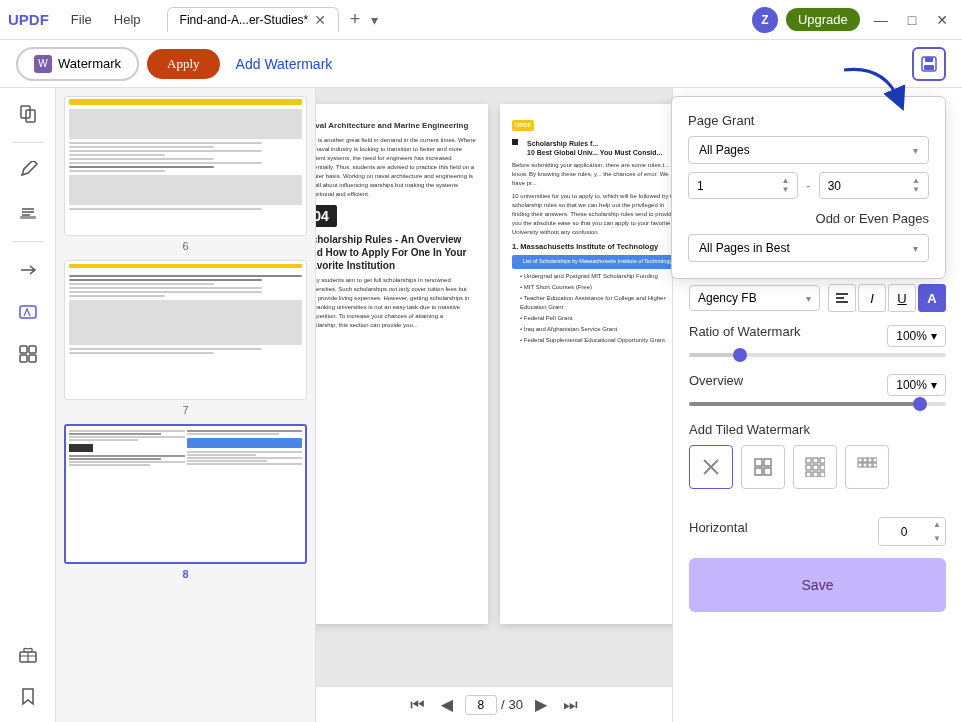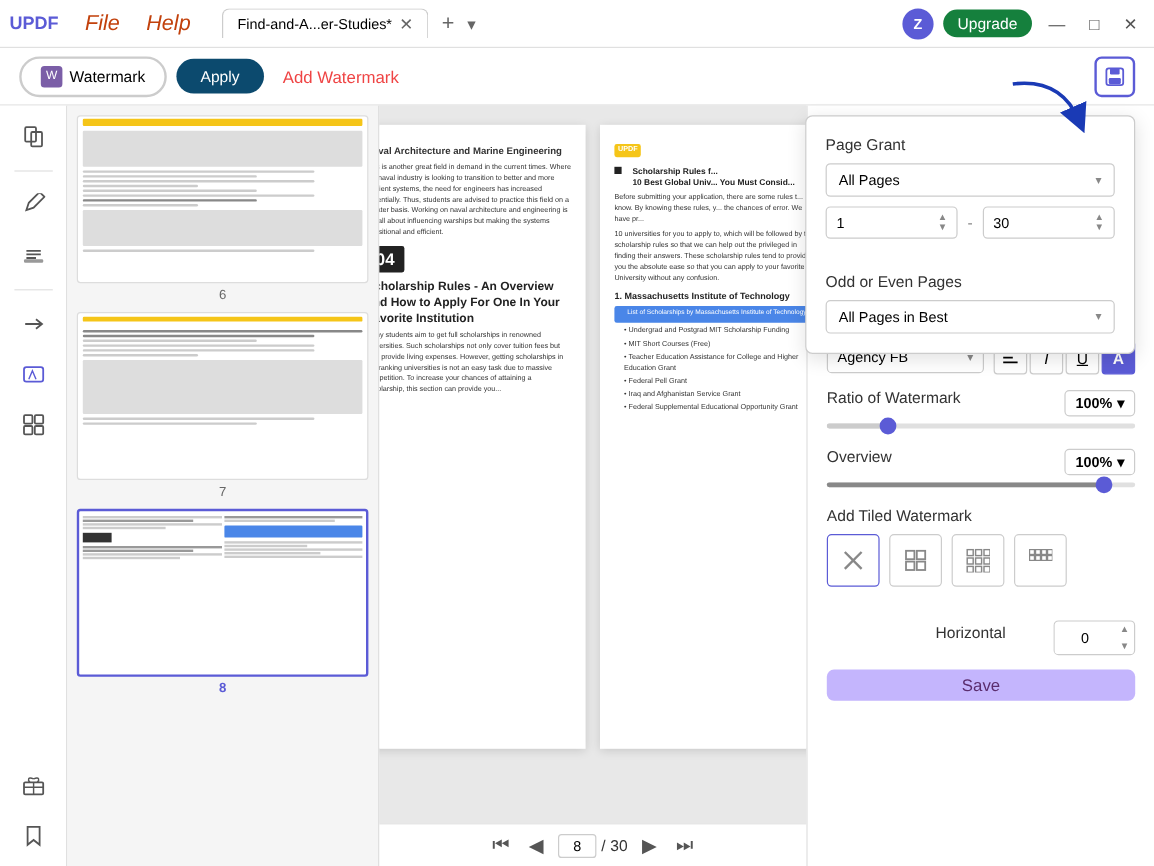--- a/index.html
+++ b/index.html
@@ -5,34 +5,34 @@
     * { box-sizing: border-box; margin: 0; padding: 0; }
     body { font-family: 'Segoe UI', Arial, sans-serif; font-size: 13px; background: #f0f0f0; width: 962px; height: 722px; overflow: hidden; }
 
     
     #title-bar {
       display: flex; align-items: center; background: #fff; height: 40px;
       padding: 0 8px; border-bottom: 1px solid #e0e0e0; gap: 8px;
     }
     #title-bar .logo { color: #5b5bd6; font-weight: bold; font-size: 15px; margin-right: 4px; }
     #title-bar .menu-items { display: flex; gap: 2px; }
-    #title-bar .menu-item { padding: 4px 10px; border-radius: 4px; cursor: pointer; font-size: 18px; color: #c2410c; font-style: italic; }
+    #title-bar .menu-item { padding: 4px 10px; border-radius: 4px; cursor: pointer; font-size: 13px; color: #404040; }
     #title-bar .tab-area { display: flex; align-items: center; flex: 1; margin-left: 8px; }
     #title-bar .tab {
       display: flex; align-items: center; gap: 6px;
       background: #fff; border: 1px solid #ccc; border-bottom: none;
       padding: 4px 12px; border-radius: 6px 6px 0 0; font-size: 12px; cursor: pointer;
     }
     #title-bar .tab-close { font-size: 14px; color: #666; cursor: pointer; }
     #title-bar .tab-add { margin-left: 4px; font-size: 18px; color: #666; cursor: pointer; width: 24px; text-align: center; }
     #title-bar .tab-list-btn { margin-left: 4px; color: #666; font-size: 14px; }
     #title-bar .right-controls { display: flex; align-items: center; gap: 8px; margin-left: auto; }
     #title-bar .upgrade-btn {
       display: flex; gap: 6px;
-      background: #15803d; color: #fff; border-radius: 16px;
+      background: #4d7c0f; color: #fff; border-radius: 16px;
       padding: 4px 12px; font-size: 13px; cursor: pointer;
     }
     #title-bar .avatar { width: 26px; height: 26px; border-radius: 50%; background: #5b5bd6; color: #fff; display: flex; align-items: center; justify-content: center; font-size: 12px; font-weight: bold; }
     #title-bar .win-btn { font-size: 14px; color: #555; cursor: pointer; padding: 0 6px; }
 
     
     #toolbar {
       display: flex; align-items: center; background: #fff;
       height: 48px; padding: 0 16px; border-bottom: 1px solid #e0e0e0; gap: 8px;
     }
@@ -42,24 +42,24 @@
       font-size: 13px; cursor: pointer; background: #fff;
     }
     #toolbar .watermark-icon { width: 18px; height: 18px; display: inline-flex; align-items: center; justify-content: center; background: #7b5ea7; border-radius: 3px; color: #fff; font-size: 10px; }
     #toolbar .background-btn {
       display: flex; align-items: center; gap: 6px;
       border: 1px solid #ccc; border-radius: 20px; padding: 6px 16px;
       font-size: 13px; cursor: pointer; background: #fff;
     }
     #toolbar .background-icon { width: 18px; height: 18px; border: 2px solid #888; border-radius: 2px; display: inline-block; }
     #toolbar .apply-btn {
-      background: #0c4a6e; color: #fff; border: none; border-radius: 20px;
-      padding: 7px 20px; font-size: 13px; cursor: pointer; font-weight: 500;
-    }
-    #toolbar .add-watermark-label { font-size: 14px; color: #ef4444; font-weight: 500; margin-left: 8px; }
+      background: #c2410c; color: #fff; border: none; border-radius: 20px;
+      padding: 7px 20px; font-size: 13px; cursor: pointer; font-weight: 500; font-family: Liberation Serif, serif;
+    }
+    #toolbar .add-watermark-label { font-size: 14px; color: #1d4ed8; font-weight: 500; margin-left: 8px; }
     #toolbar .save-icon-btn {
       margin-left: auto; width: 34px; height: 34px; border: 2px solid #5b5bd6;
       border-radius: 6px; display: flex; align-items: center; justify-content: center;
       cursor: pointer; background: #fff;
     }
 
     
     #main { display: flex; height: calc(722px - 40px - 48px); }
 
     
@@ -167,41 +167,41 @@
     .range-dash { color: #888; }
 
     .font-row { display: flex; align-items: center; gap: 8px; margin-bottom: 12px; }
     .font-select { flex: 1; border: 1px solid #ccc; border-radius: 4px; padding: 5px 8px; font-size: 12px; display: flex; align-items: center; justify-content: space-between; cursor: pointer; }
     .format-btns { display: flex; gap: 2px; }
     .format-btn { width: 28px; height: 28px; border: 1px solid #ccc; border-radius: 3px; display: flex; align-items: center; justify-content: center; cursor: pointer; font-size: 13px; }
     .format-btn.active { background: #5b5bd6; color: #fff; border-color: #5b5bd6; }
 
     .slider-row { margin-bottom: 16px; }
     .slider-header { display: flex; align-items: center; justify-content: space-between; margin-bottom: 6px; }
-    .slider-value-select { display: flex; align-items: center; gap: 4px; border: 1px solid #ccc; border-radius: 4px; padding: 3px 8px; font-size: 12px; cursor: pointer; font-weight: bold; }
+    .slider-value-select { display: flex; align-items: center; gap: 4px; border: 1px solid #ccc; border-radius: 4px; padding: 3px 8px; font-size: 12px; cursor: pointer; }
     .slider-track { width: 100%; height: 4px; background: #e0e0e0; border-radius: 2px; position: relative; }
     .slider-fill { height: 100%; background: #ccc; border-radius: 2px; }
     .slider-thumb { width: 14px; height: 14px; background: #5b5bd6; border-radius: 50%; position: absolute; top: -5px; cursor: pointer; }
 
     .tiled-section { margin-bottom: 28px; }
     .tiled-grid { display: flex; gap: 8px; }
     .tiled-option {
       width: 44px; height: 44px; border: 1px solid #ccc; border-radius: 4px;
       display: flex; align-items: center; justify-content: center; cursor: pointer; font-size: 14px;
     }
     .tiled-option.selected { border-color: #5b5bd6; }
 
-    .horizontal-row { display: flex; align-items: center; justify-content: flex-end; margin-bottom: 8px; gap: 40px; }
+    .horizontal-row { display: flex; align-items: center; justify-content: space-between; margin-bottom: 8px; gap: 40px; }
     .num-input { display: flex; align-items: center; border: 1px solid #ccc; border-radius: 4px; }
     .num-input input { width: 50px; border: none; outline: none; padding: 5px 8px; font-size: 12px; text-align: center; }
     .num-spin { display: flex; flex-direction: column; }
     .num-spin-btn { font-size: 8px; color: #888; cursor: pointer; padding: 2px 4px; line-height: 1.2; }
 
     .action-row { display: flex; gap: 8px; margin-top: 12px; }
-    .save-btn { flex: 1; background: #c4b5fd; color: #5b2d6e; border: none; border-radius: 6px; padding: 5px; font-size: 14px; font-weight: 500; cursor: pointer; }
+    .save-btn { flex: 1; background: #c4b5fd; color: #5b2d6e; border: none; border-radius: 6px; padding: 19px; font-size: 14px; font-weight: 500; cursor: pointer; }
     .cancel-btn { flex: 1; background: #fff; color: #333; border: 1px solid #ccc; border-radius: 6px; padding: 9px; font-size: 14px; cursor: pointer; }
 
     
     #page-range-popup {
       position: absolute; right: 16px; top: 96px;
       background: #fff; border: 1px solid #ccc; border-radius: 6px;
       box-shadow: 0 4px 16px rgba(0,0,0,0.12); padding: 16px; width: 275px; z-index: 100;
     }
 
     
@@ -463,21 +463,21 @@
         </div>
         <span class="range-dash">-</span>
         <div class="page-range-input">
           <input type="text" value="30" style="">
           <div class="page-range-spin">
             <span class="spin-btn">▲</span>
             <span class="spin-btn">▼</span>
           </div>
         </div>
       </div>
-      <div style="margin-top:28px;">
+      <div style="margin-top:12px;text-align:right;">
         <div class="panel-label">Odd or Even Pages</div>
         <div class="dropdown-select">
           <span>All Pages in Best</span>
           <span class="dropdown-caret">▾</span>
         </div>
       </div>
     </div>
 
     <div class="font-row" style="margin-top:180px;">
       <div class="font-select">

